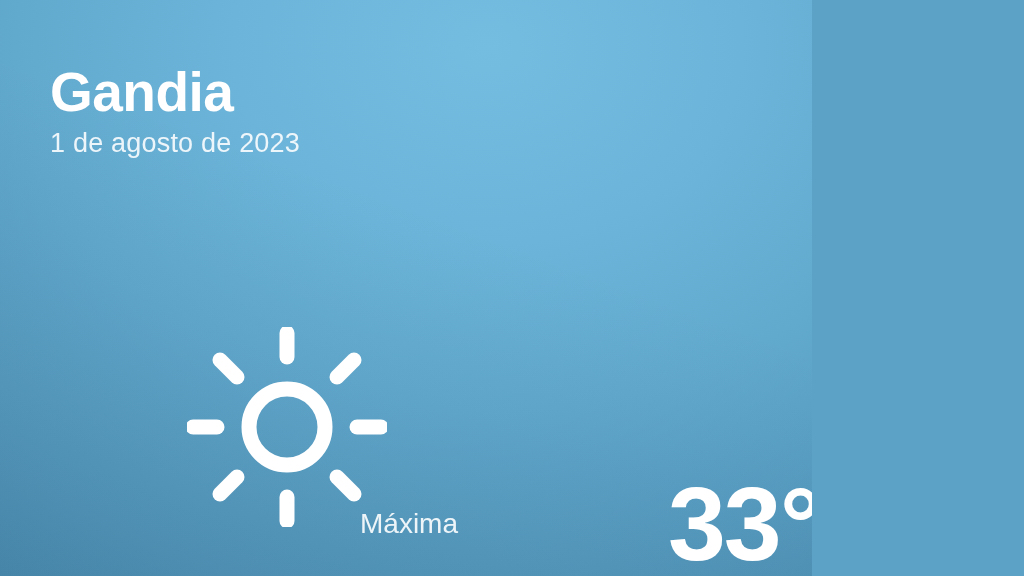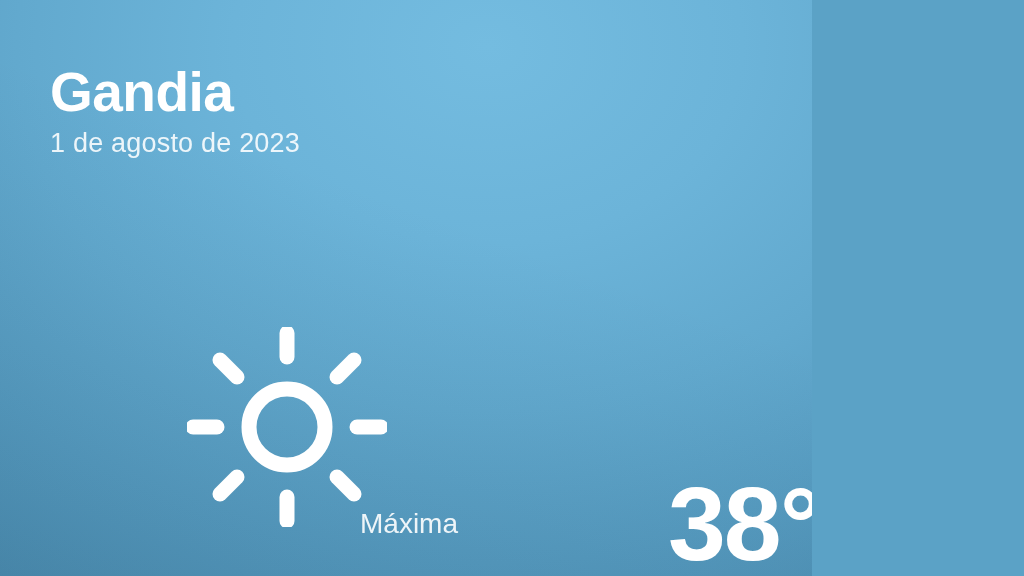--- a/index.html
+++ b/index.html
@@ -141,18 +141,18 @@
           <line x1="150" y1="150" x2="167" y2="167"></line>
         </g>
       </g>
     </svg>
   </div>
 
   <div class="readings">
 
     <div class="reading-row row-max">
       <div class="reading-label">Máxima</div>
-      <div class="reading-value">38°</div>
+      <div class="reading-value">33°</div>
     </div>
 
   </div>
 
 </div>
 
 </body></html>

